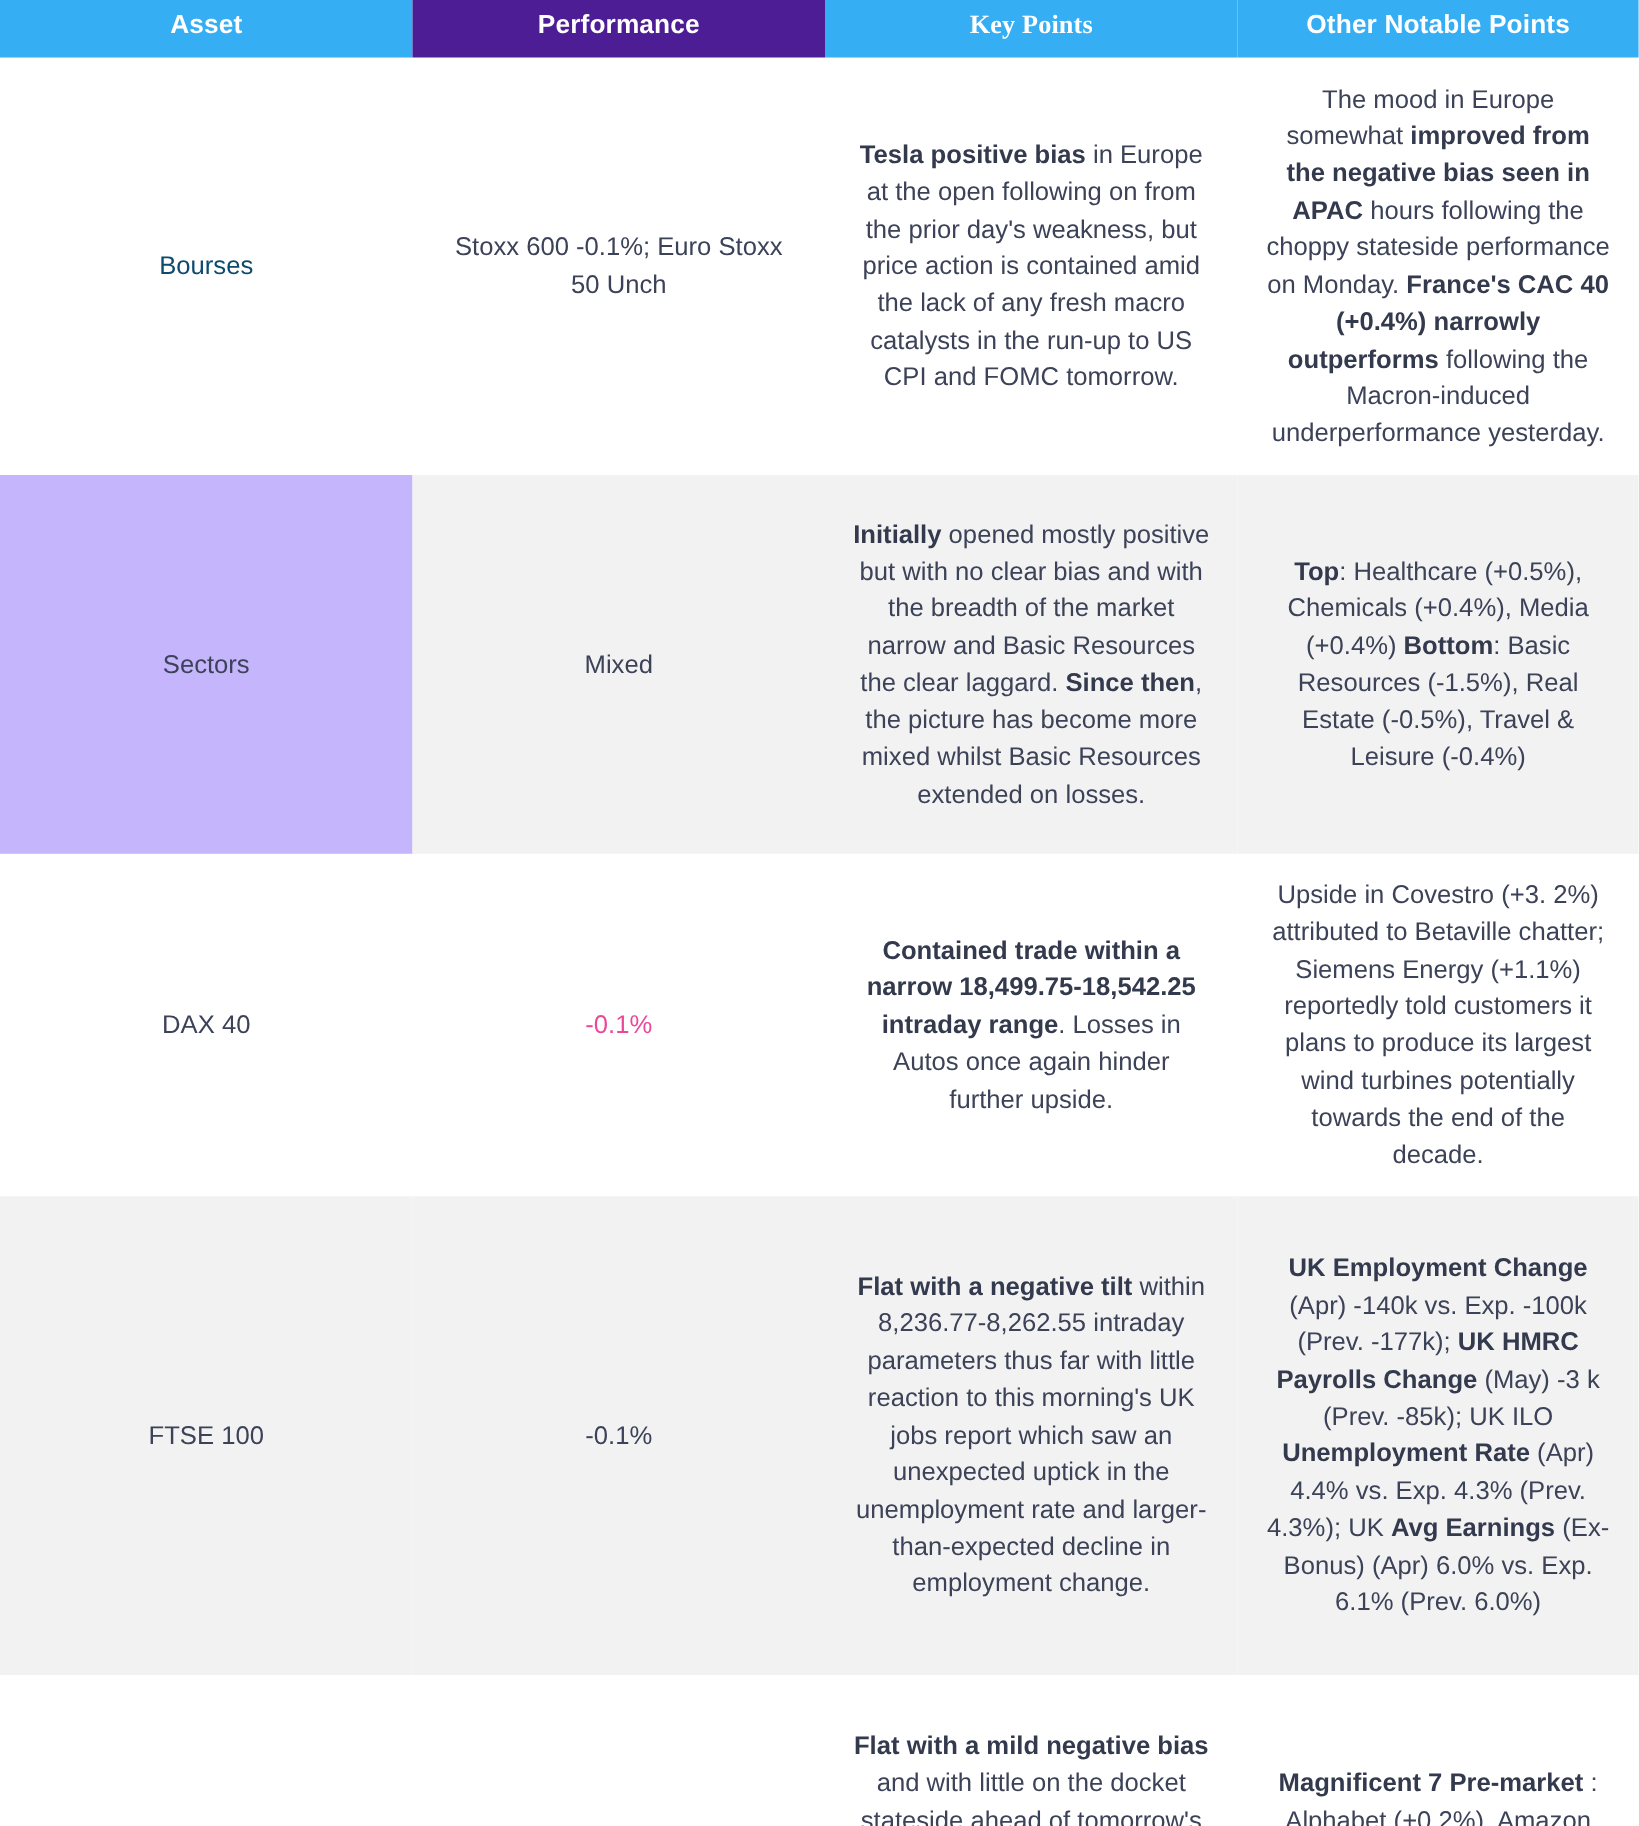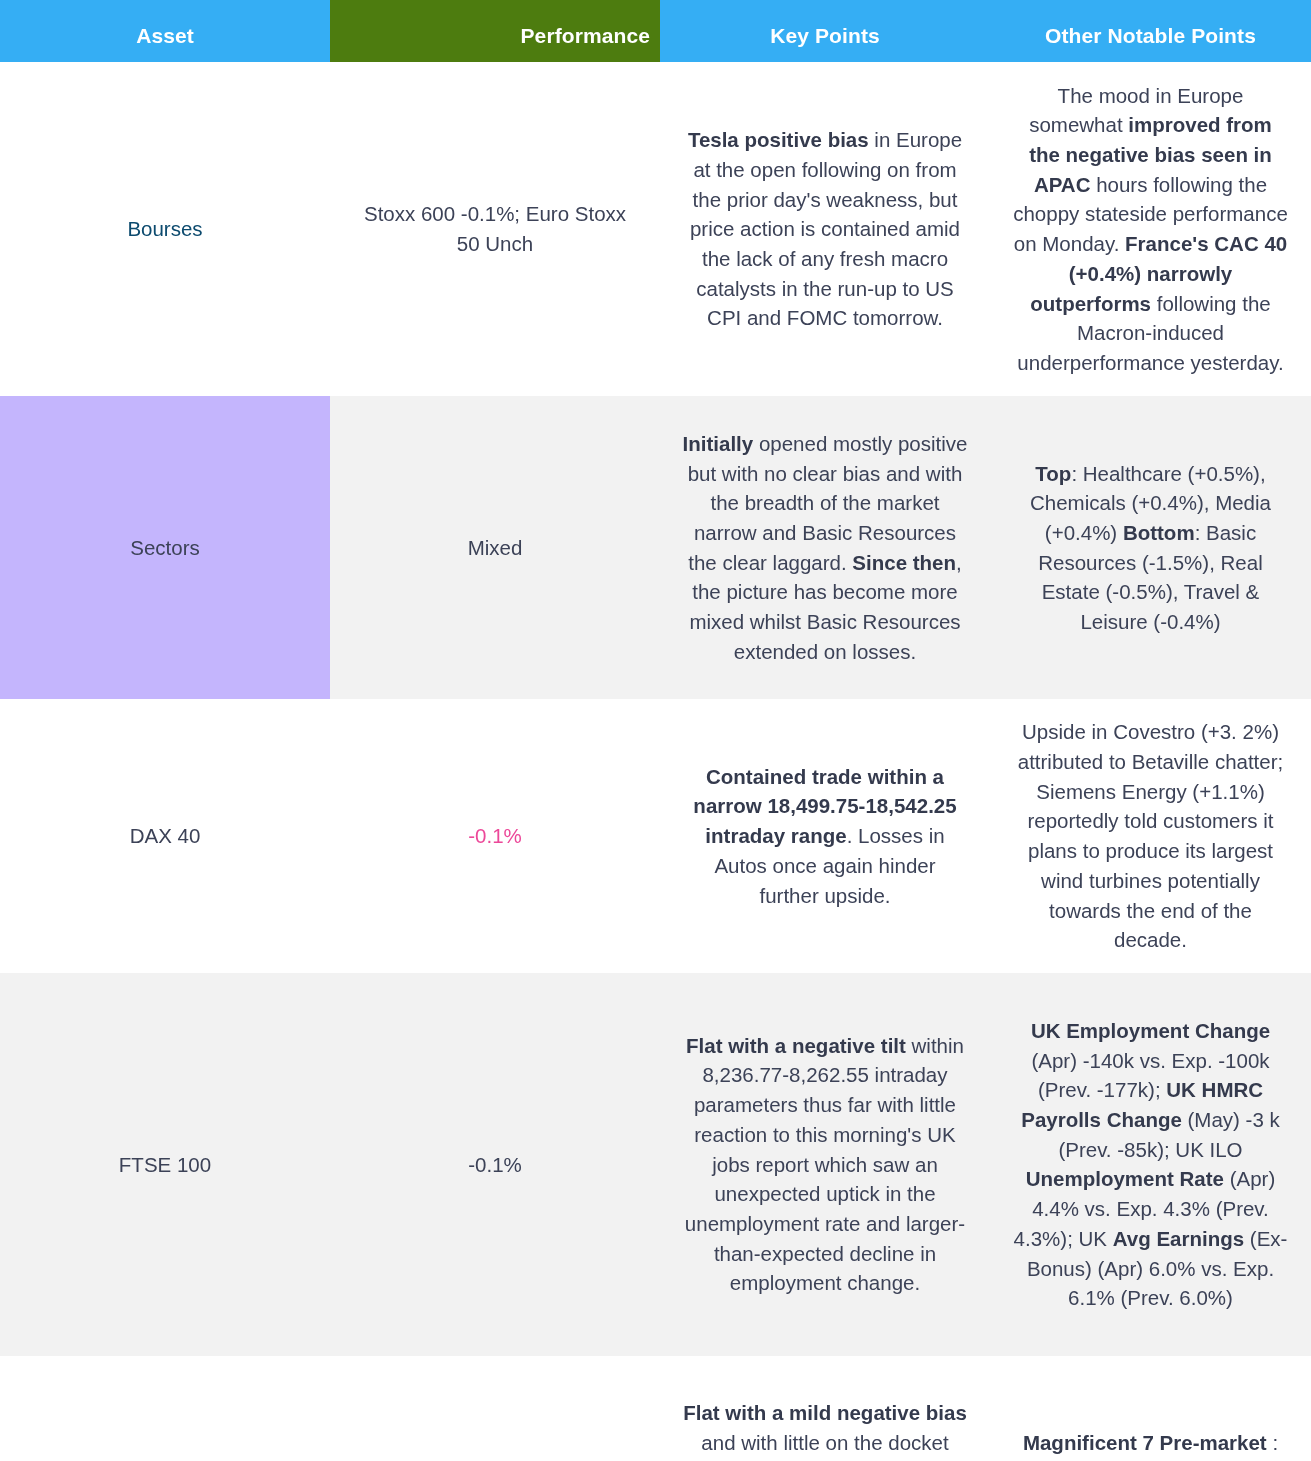--- a/index.html
+++ b/index.html
@@ -23,21 +23,21 @@
   .market-table col.c-performance { width: 330px; }
   .market-table col.c-key         { width: 330px; }
   .market-table col.c-other       { width: 321px; }
 
   thead th {
     background: #35aef4;
     color: #ffffff;
     font-size: 21px;
     font-weight: bold;
     text-align: center;
-    padding: 23px 10px 14px;
+    padding: 7px 10px 14px;
     letter-spacing: 0.1px;
     line-height: 1.2;
     margin-top: 11px;
   }
   tbody td {
     font-size: 20.5px;
     line-height: 1.45;
     text-align: center;
     vertical-align: middle;
     padding: 18px 22px;
@@ -66,22 +66,22 @@
 <table class="market-table">
   <colgroup>
     <col class="c-asset">
     <col class="c-performance">
     <col class="c-key">
     <col class="c-other">
   </colgroup>
   <thead>
     <tr>
       <th style="background: rgb(53, 174, 244); color: rgb(255, 255, 255);">Asset</th>
-      <th style="background: #4d7c0f; color: rgb(255, 255, 255); text-align: right;">Performance</th>
-      <th style="background: rgb(53, 174, 244); color: rgb(255, 255, 255);">Key Points</th>
+      <th style="background: #4c1d95; color: rgb(255, 255, 255);">Performance</th>
+      <th style="background: rgb(53, 174, 244); color: rgb(255, 255, 255); font-family: Liberation Serif, serif;">Key Points</th>
       <th style="background: rgb(53, 174, 244); color: rgb(255, 255, 255); text-align: center;">Other Notable Points</th>
     </tr>
   </thead>
   <tbody>
     <tr class="row-bourses">
       <td class="cell-asset" style="color: #0c4a6e;">Bourses</td>
       <td class="cell-performance" style="color: rgb(60, 66, 87);">Stoxx 600 -0.1%; Euro Stoxx 50 Unch</td>
       <td class="cell-key" style="color: rgb(60, 66, 87);"><b>Tesla positive bias</b> in Europe at the open following on from the prior day's weakness, but price action is contained amid the lack of any fresh macro catalysts in the run-up to US CPI and FOMC tomorrow.</td>
       <td class="cell-other" style="color: rgb(60, 66, 87);">The mood in Europe somewhat <b>improved from the negative bias seen in APAC</b> hours following the choppy stateside performance on Monday. <b>France's CAC 40 (+0.4%) narrowly outperforms</b> following the Macron-induced underperformance yesterday.</td>
     </tr>

